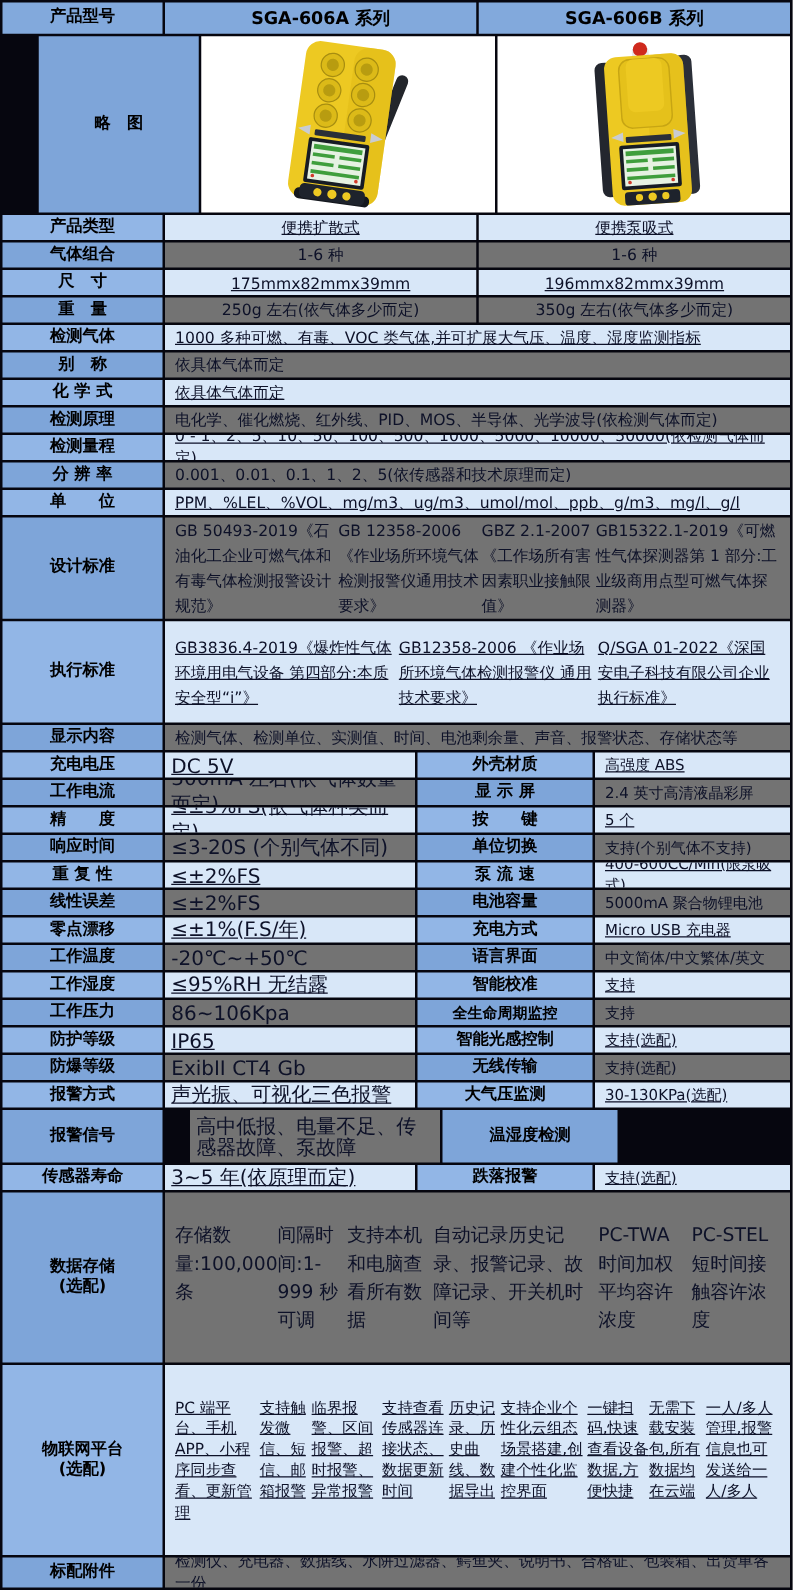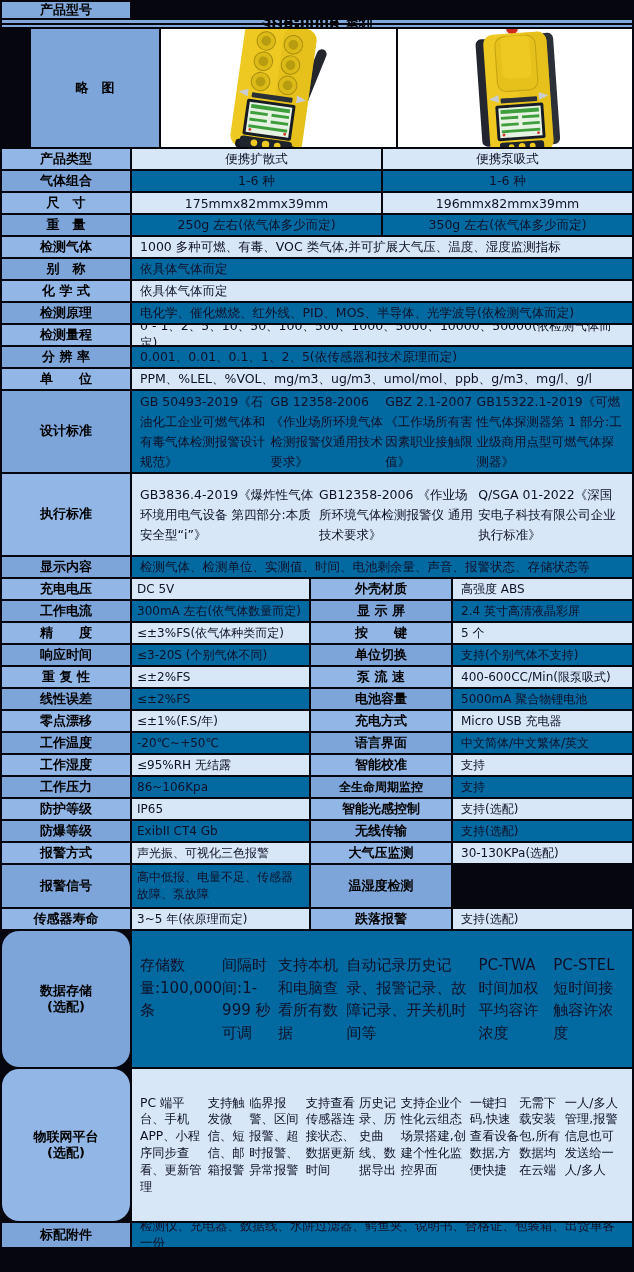--- a/index.html
+++ b/index.html
@@ -8,48 +8,48 @@
     box-sizing:border-box;width:634px;height:1272px;
     background:#06060f;padding:2px;
     display:flex;flex-direction:column;gap:2px;
   }
   .row{display:flex;gap:2px;flex:none;}
   .c{box-sizing:border-box;display:flex;align-items:center;overflow:hidden;color:#0d1128;}
   .lab{width:128px;flex:none;justify-content:center;text-align:center;
        font-weight:bold;font-size:13px;color:#000;line-height:1.25;}
   .val{flex:1 1 0;padding:0 8px;font-size:12.5px;}
   .ctr{justify-content:center;text-align:center;padding:0 2px;}
-  .w-v1{width:177px;flex:none;padding:0 5px;font-size:12px;}
+  .w-v1{width:200px;flex:none;padding:0 5px;font-size:16px;}
   .w-l2{width:140px;flex:none;}
   .w-v2{flex:1 1 0;padding:0 8px;font-size:12px;}
-  .col{flex-direction:column;align-items:flex-start;justify-content:center;border-radius:17px;}
+  .col{flex-direction:column;align-items:flex-start;justify-content:center;}
   .col.ctrcol{align-items:center;}
   
   .rH .lab,.rH .hval{background:#82a9dc;}
   .rA .lab,.rA .l2{background:#7ea5d9;}
   .rB .lab,.rB .l2{background:#92b6e6;}
-  .rA .val,.rA .w-v1,.rA .w-v2{background:#0369a1;}
-  .rB .val,.rB .w-v1,.rB .w-v2{background:#d8e7f8;}
+  .rA .val,.rA .w-v1,.rA .w-v2{background:#737373;}
+  .rB .val,.rB .w-v1,.rB .w-v2{background:#d8e7f8;text-decoration:underline;}
   .white{background:#ffffff !important;justify-content:center;}
   
-  .h-head{height:25px;flex-direction:column;}
-  .h-sketch{height:118px;padding-left:29px;}
+  .h-head{height:25px;}
+  .h-sketch{height:141px;padding-left:29px;}
   .h-std{height:20px;}
   .h-multi{height:81px;}
   .h-alarm{height:42px;}
   .h-storage{height:136px;}
   .h-iot{height:152px;}
   .h-acc{height:24px;}
   .hval{flex:1 1 0;justify-content:center;font-weight:bold;font-size:14px;color:#000000;}
   .lines{display:flex;flex-direction:row;justify-content:center;width:100%;}
   .h-multi .lines div{line-height:20px;font-size:12.5px;}
   .h-storage .lines div{line-height:22.5px;font-size:15px;}
   .h-iot .lines div{line-height:16.8px;font-size:12.3px;}
   .small2{font-size:12px;line-height:18px;}
-  .wrapv{white-space:normal;line-height:17px;}
+  .wrapv{white-space:normal;line-height:17px;margin-left:20px;}
 </style>
 </head>
 <body>
 
 <div class="tbl">
 
   <div class="row rH h-head">
     <div class="c lab">产品型号</div>
     <div class="c hval">SGA-606A 系列</div>
     <div class="c hval">SGA-606B 系列</div>

